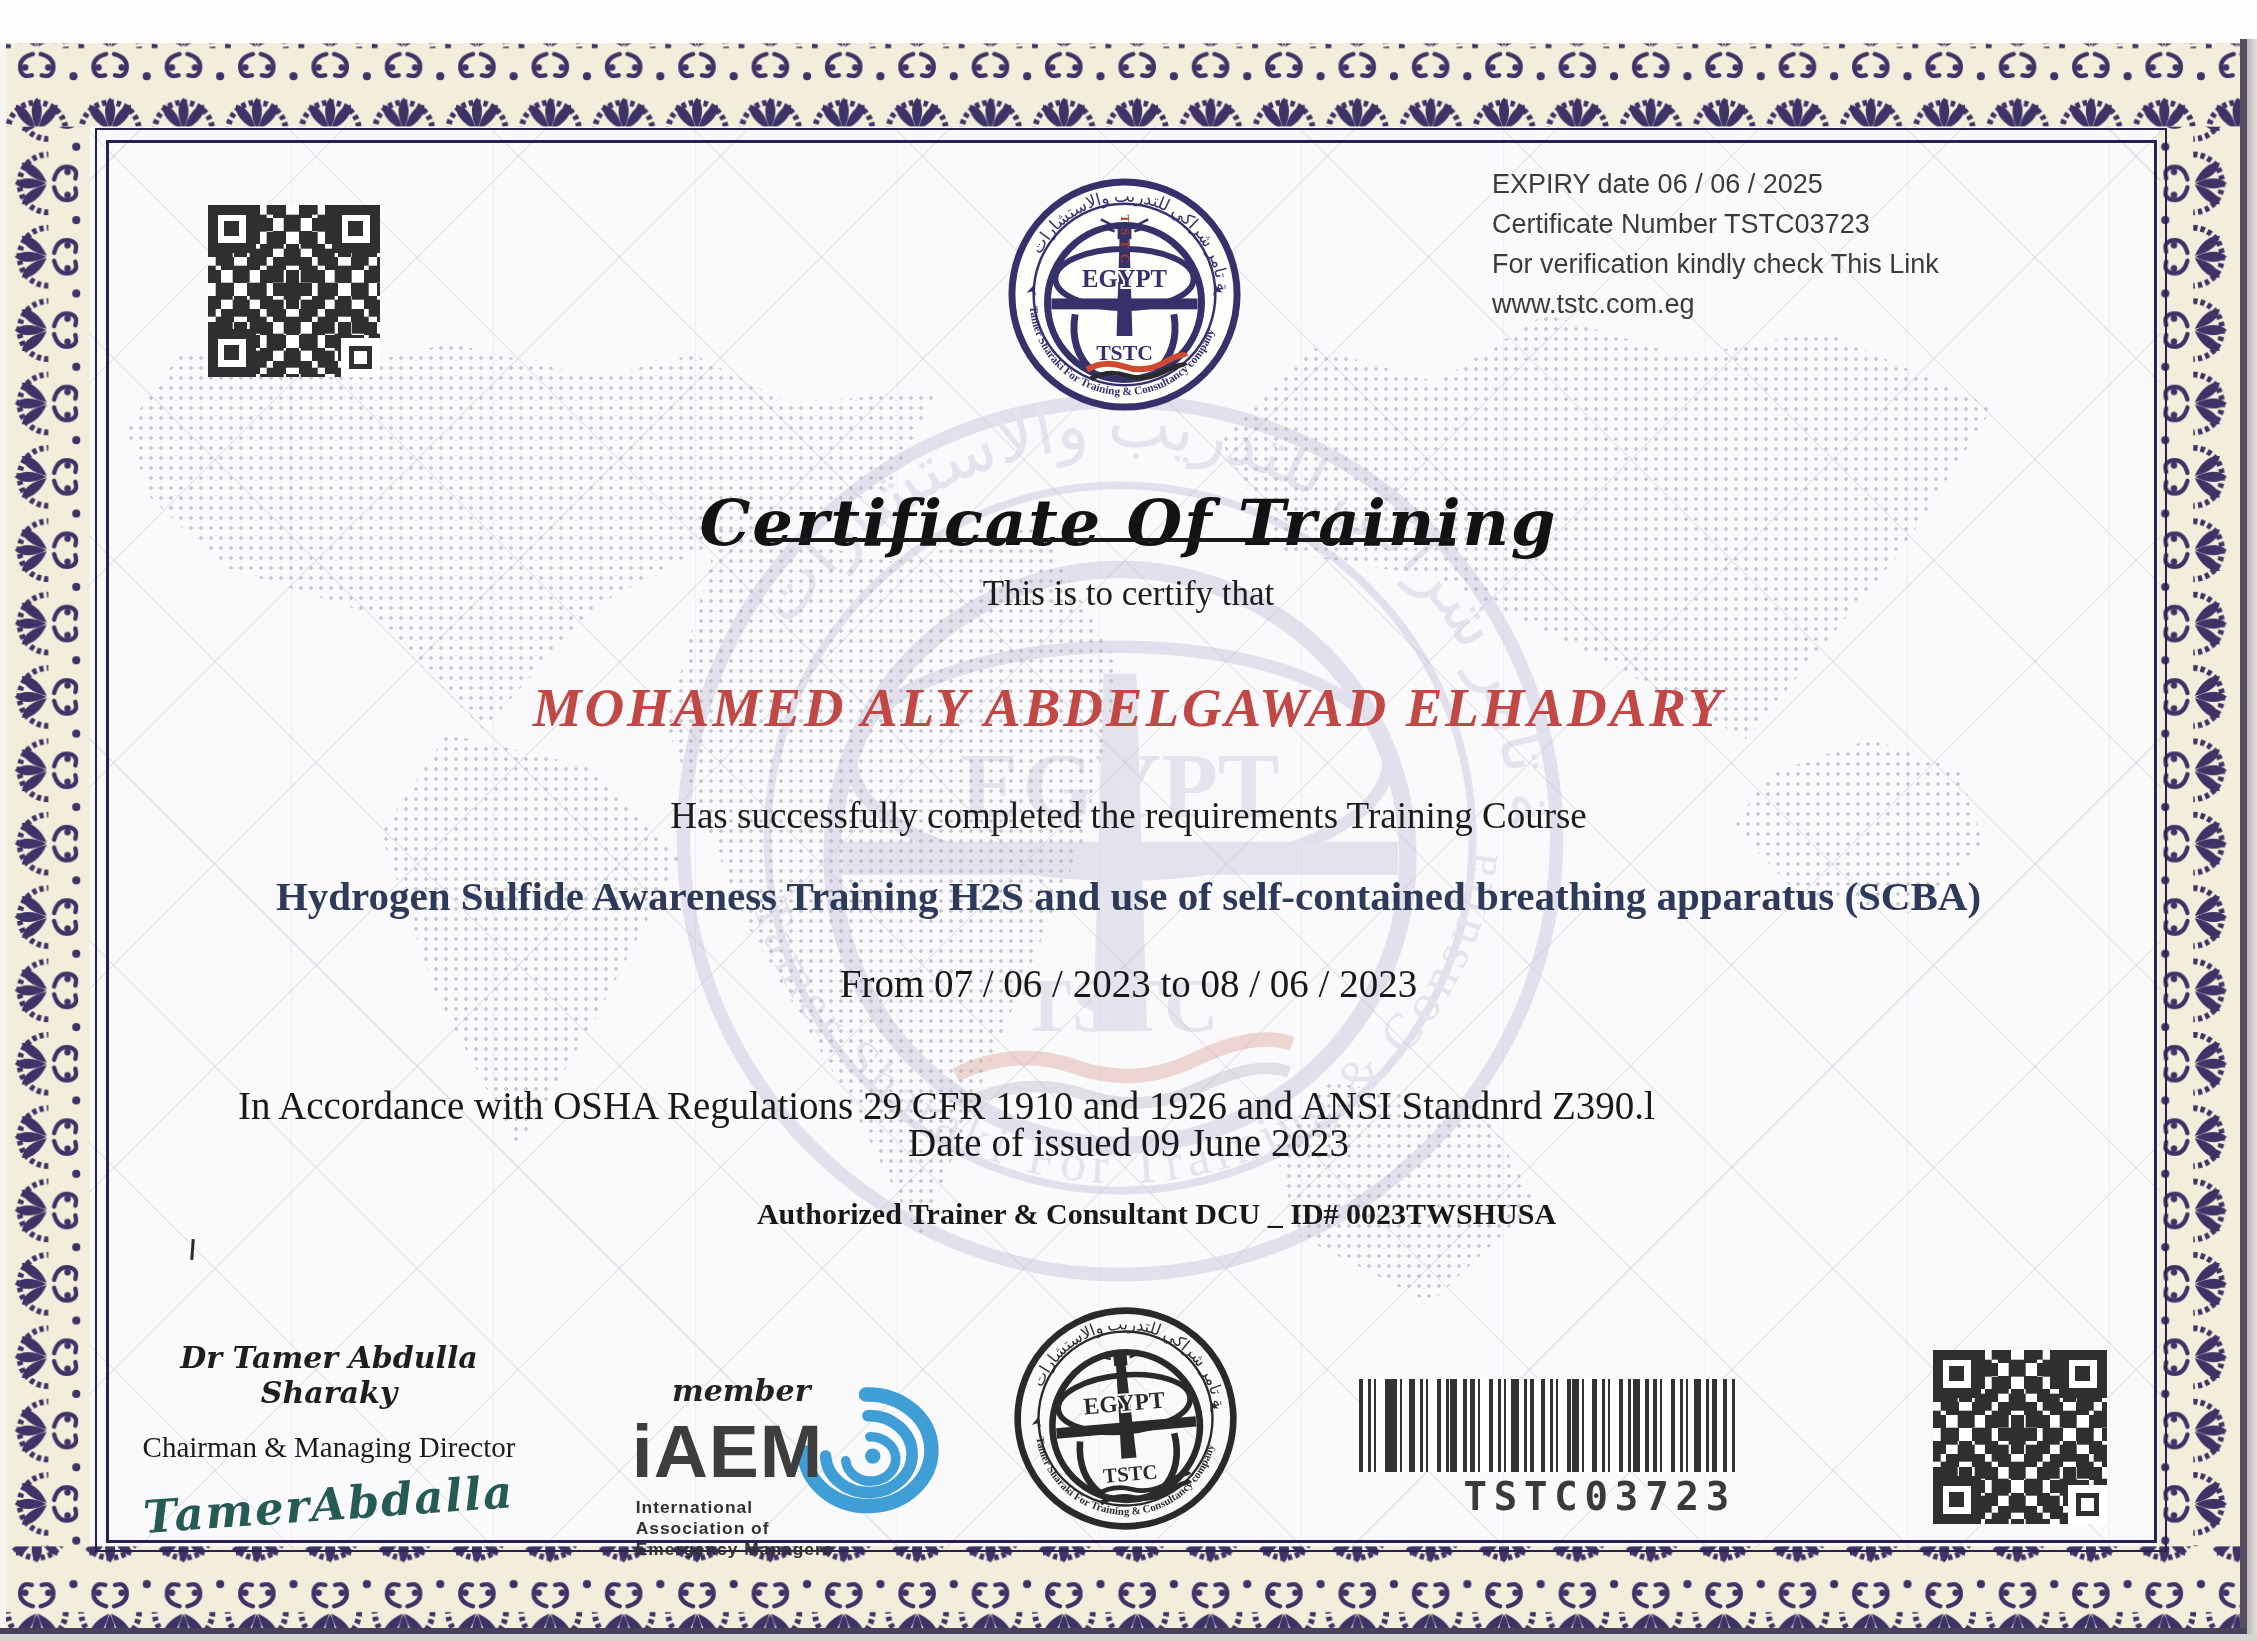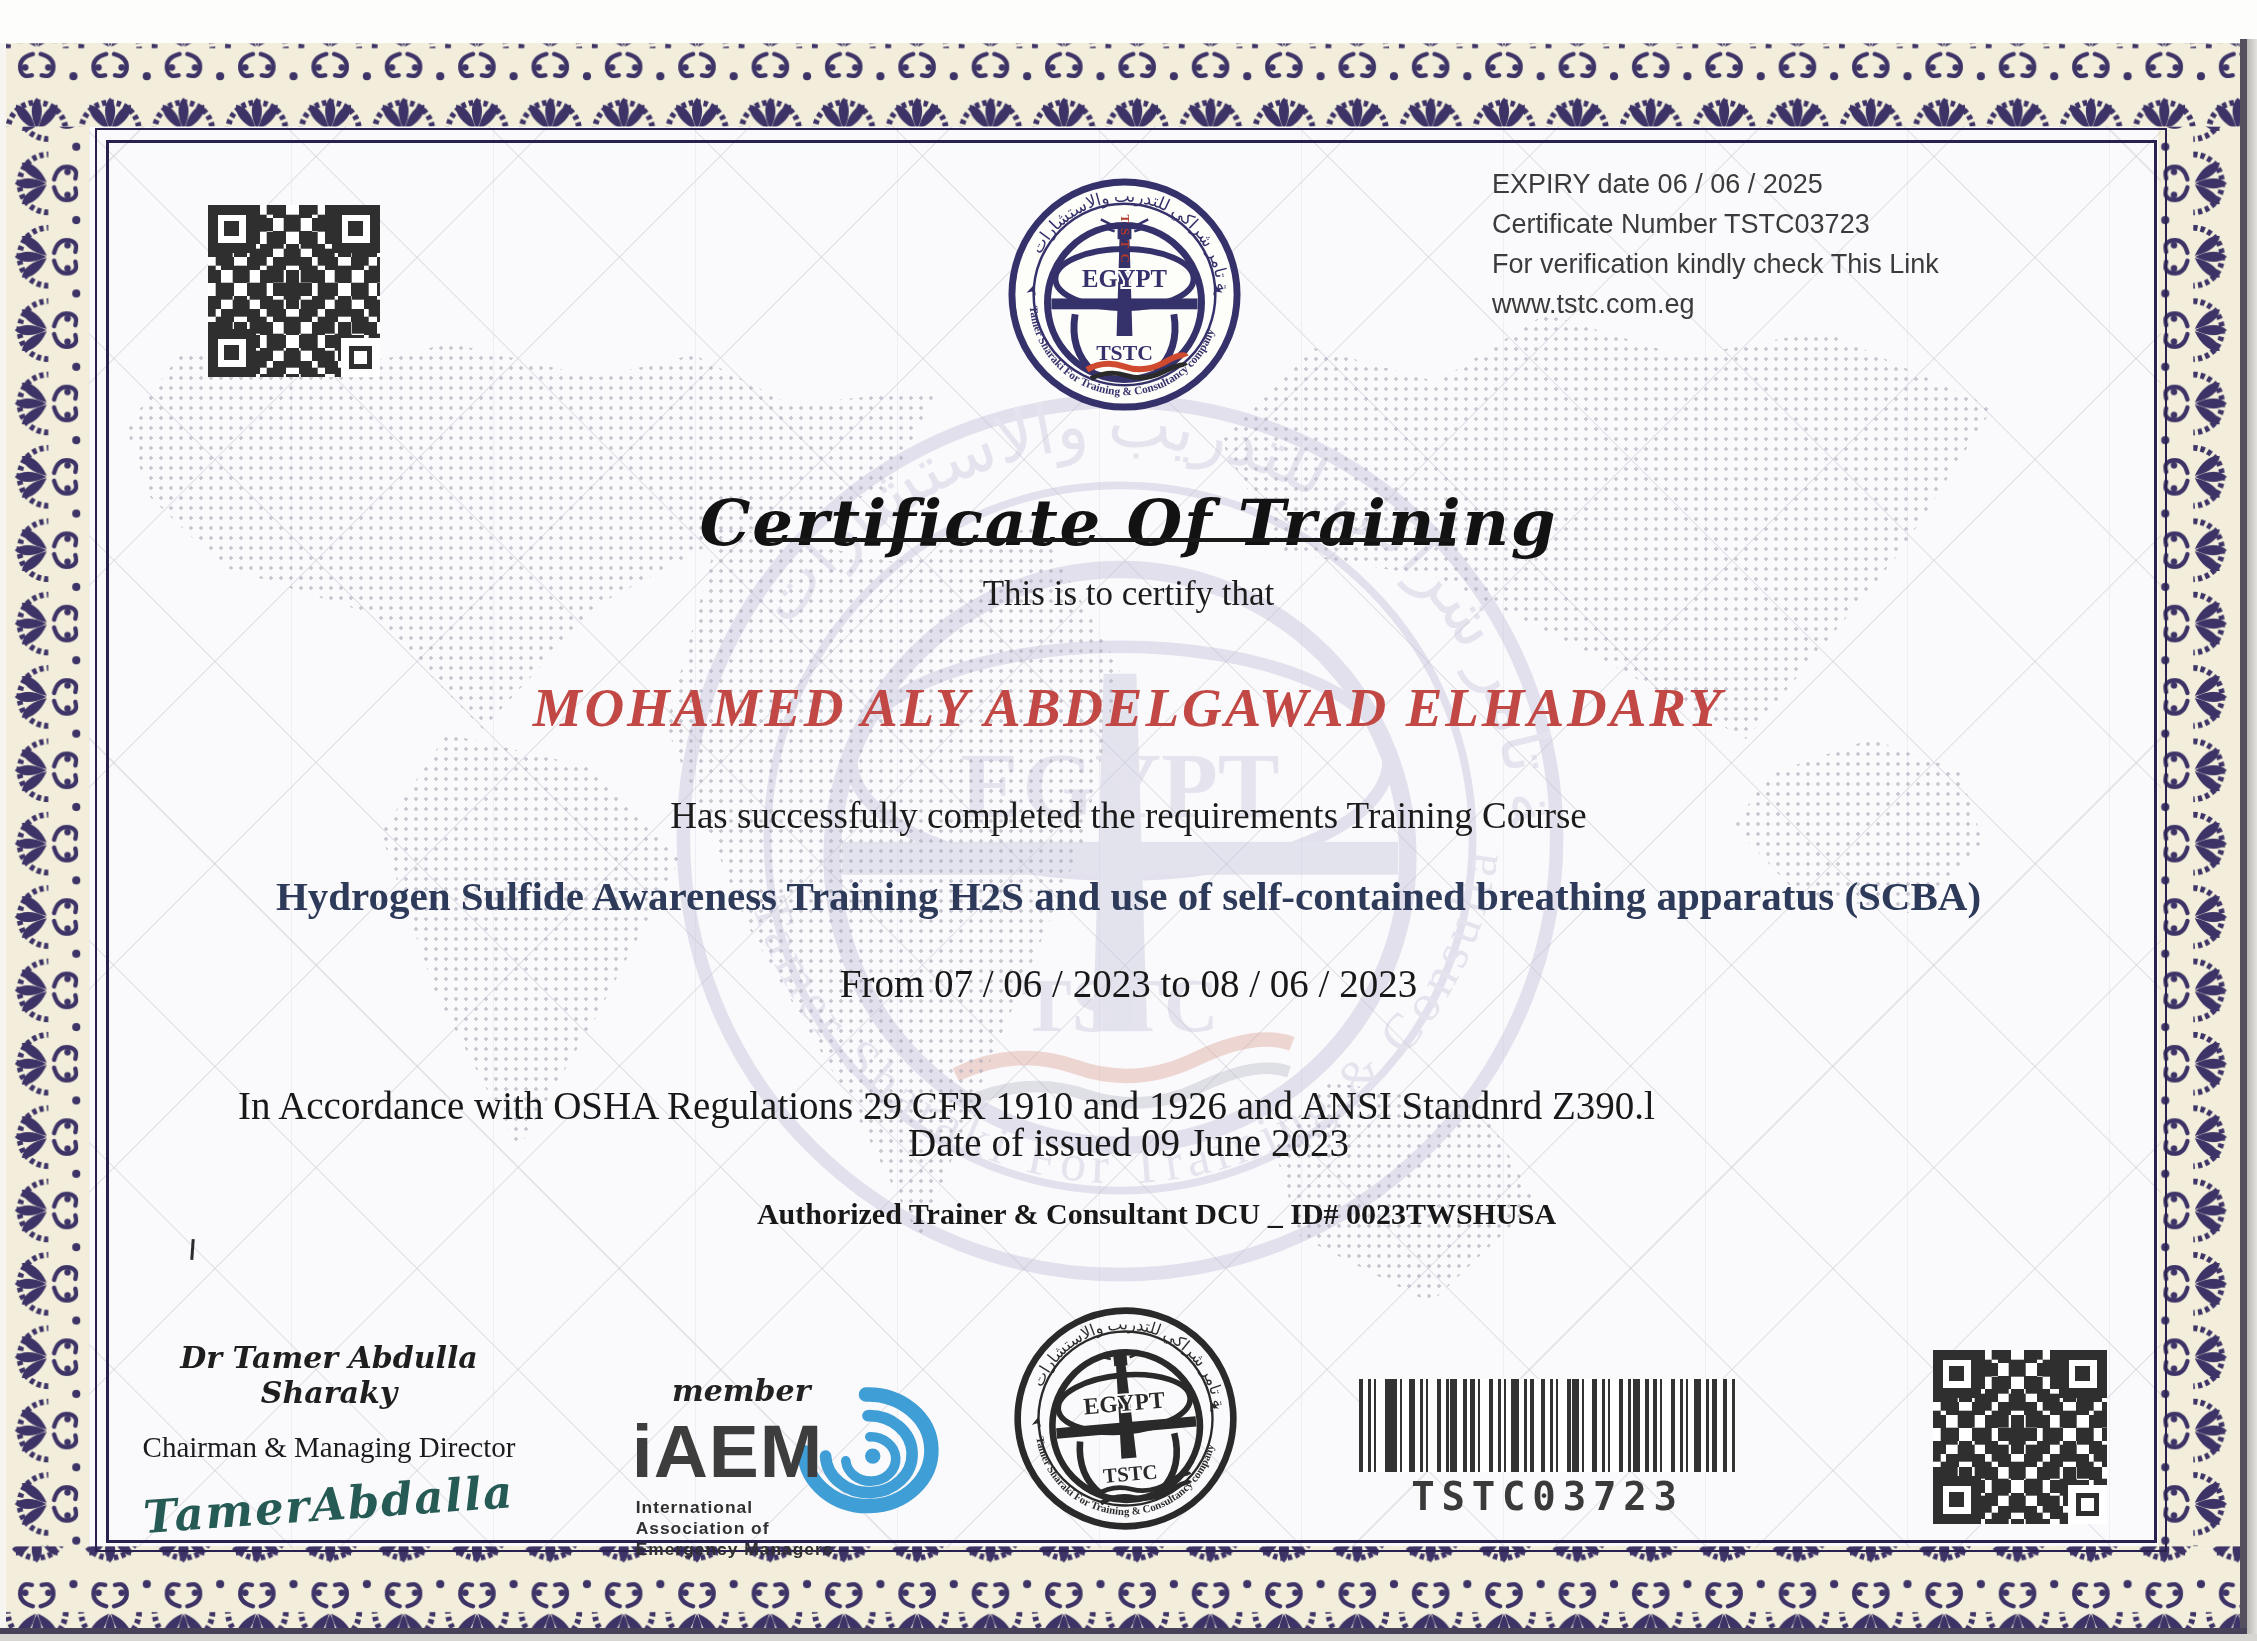--- a/index.html
+++ b/index.html
@@ -75,21 +75,21 @@
   .iaem-letters{position:absolute;left:5.8px;top:35px;z-index:2;font-family:"Liberation Sans",sans-serif;
     font-weight:800;font-size:75px;color:#3d3d3d;letter-spacing:1px;}
   .iaem-sub{position:absolute;left:9.7px;z-index:2;font-family:"Liberation Sans",sans-serif;
     font-weight:bold;font-size:17.4px;color:#303030;letter-spacing:1px;}
 
   .barcode-block{left:1359px;top:1379px;width:377px;height:140px;}
   .barcode-bars{position:absolute;left:0;top:0;width:377px;height:93px;background-color:#fff;
     background-image:
       repeating-linear-gradient(90deg,#333 0 3.9px,transparent 3.9px 8.7px,#333 8.7px 11.6px,transparent 11.6px 15.4px,#333 15.4px 17.4px,transparent 17.4px 26px),
       repeating-linear-gradient(90deg,transparent 0 30px,#333 30px 37px,transparent 37px 50px,#333 50px 53px,transparent 53px 61px);}
-  .barcode-text{position:absolute;left:0;top:95px;width:377px;text-align:center;
+  .barcode-text{position:absolute;left:0;top:95px;width:377px;text-align:right;
     font-family:"DejaVu Sans Mono",monospace;font-weight:bold;font-size:39px;color:#3a3a3a;letter-spacing:6.8px;}
 
   
   .qr{background-color:#fff;
     background-image:
       repeating-conic-gradient(from 0deg,#2f2f2f 0 25%,transparent 0 50%),
       repeating-conic-gradient(from 90deg,#2f2f2f 0 25%,transparent 0 50%);
     background-size:26px 26px,34px 34px;background-position:0 0,7.7px 9.7px;}
   .qr-tl{left:208px;top:205px;width:172px;height:172px;}
   .qr-br{left:1933px;top:1350px;width:174px;height:174px;}

